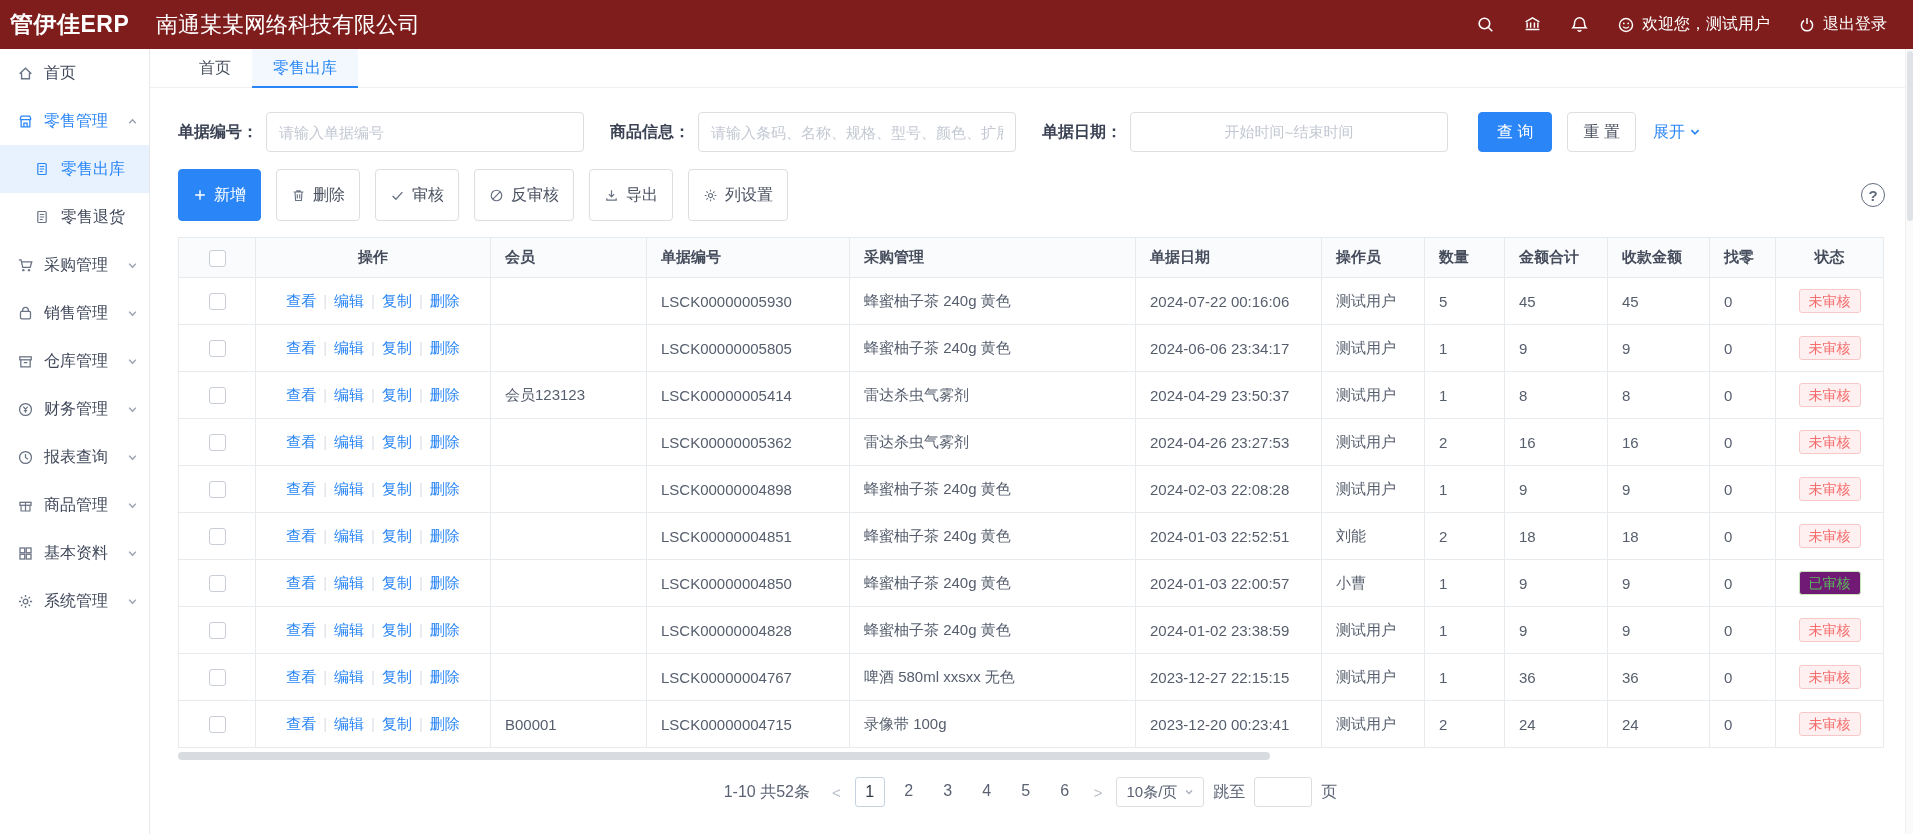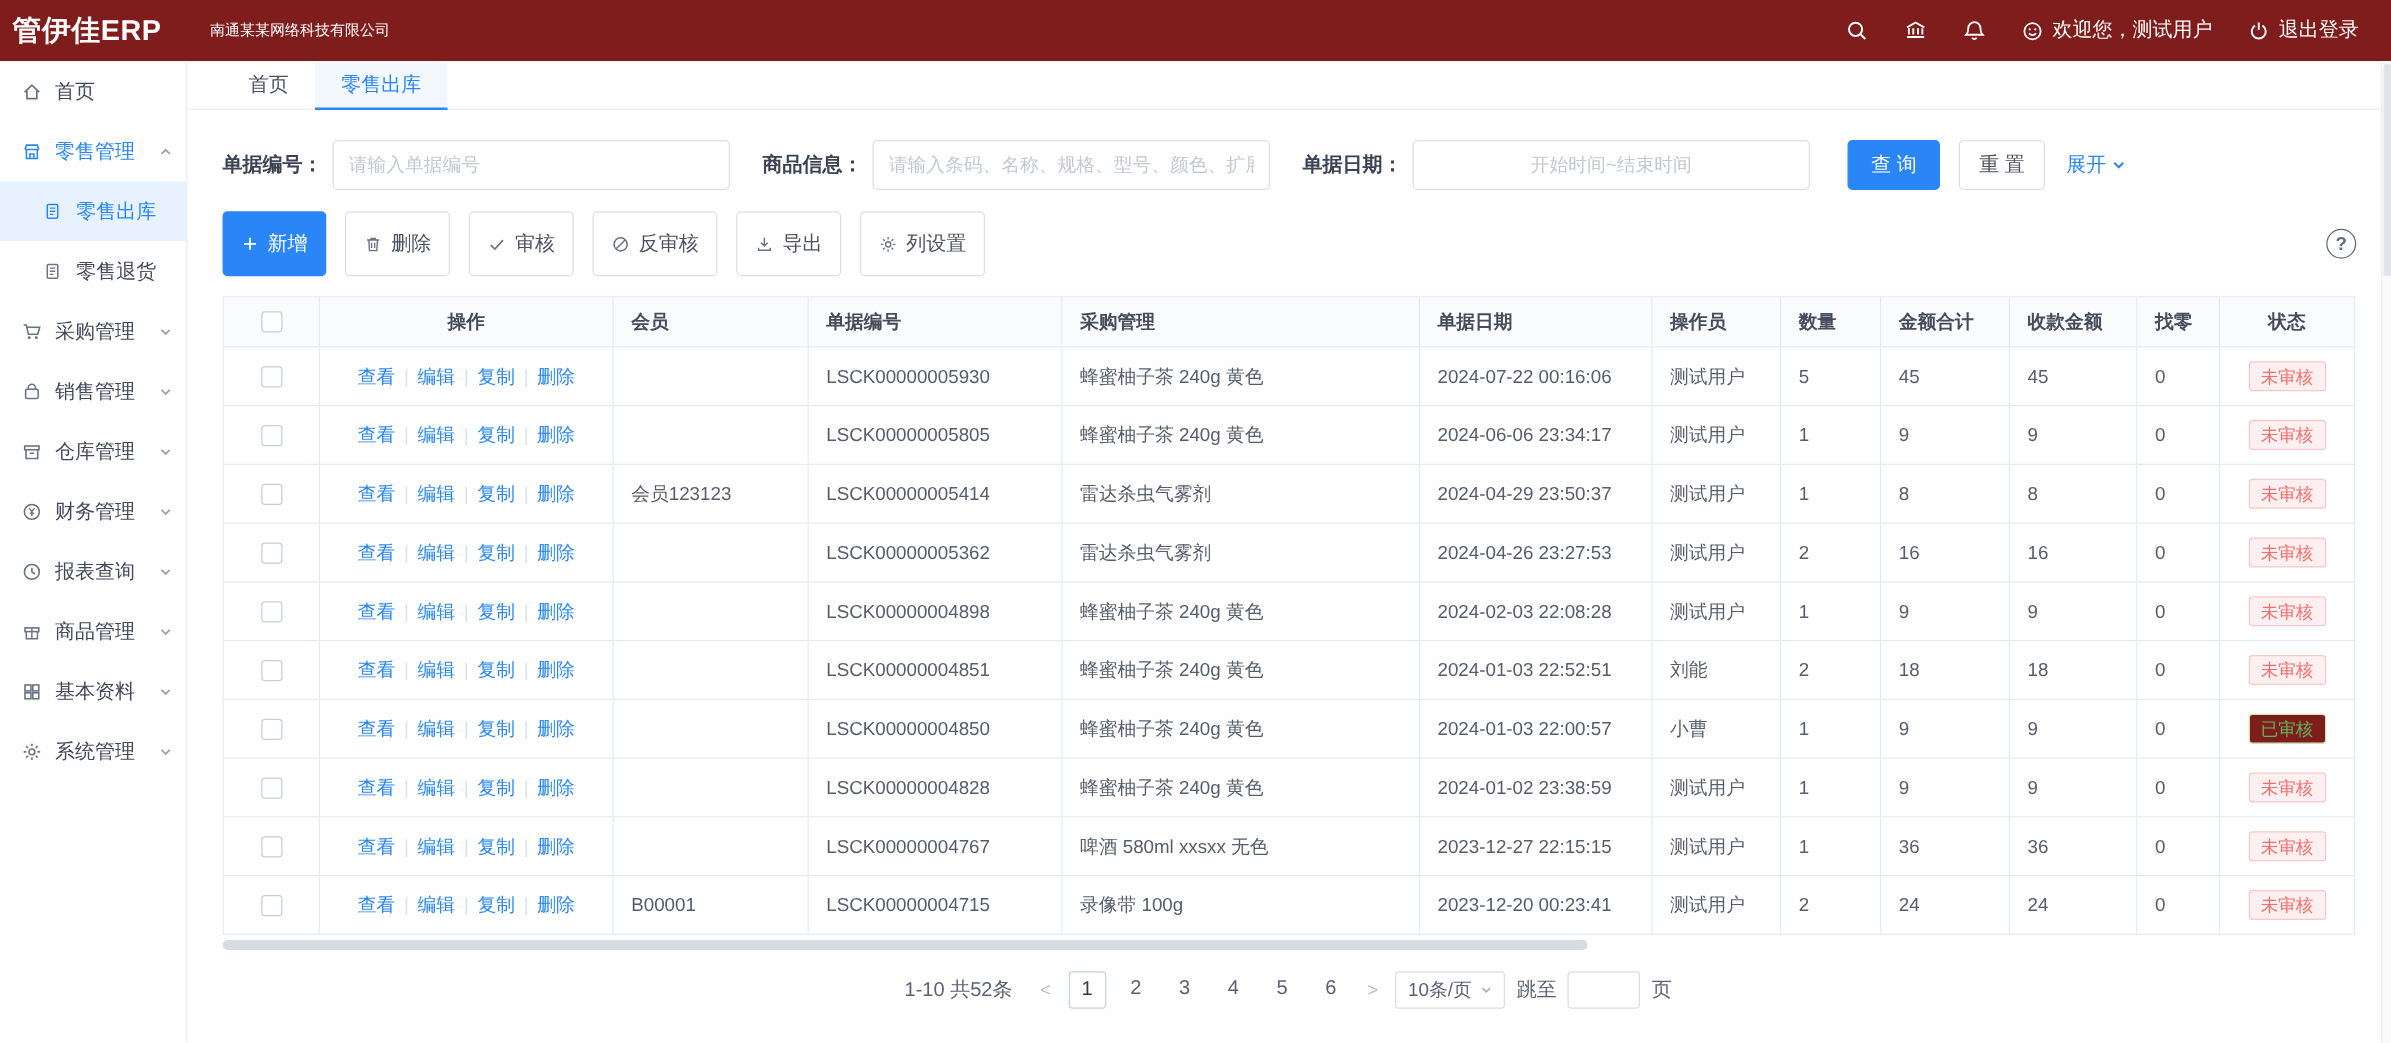--- a/index.html
+++ b/index.html
@@ -3,21 +3,21 @@
 <meta charset="utf-8">
 <style>
   *{margin:0;padding:0;box-sizing:border-box}
   html,body{width:1913px;height:834px;overflow:hidden;background:#fff;
     font-family:"Liberation Sans","DejaVu Sans",sans-serif;color:#4a5160}
   a{text-decoration:none}
 
   
   .header{height:49px;background:#7f1d1d;display:flex;align-items:center;color:#fff;padding:0 26px 0 10px}
   .logo{font-size:23px;font-weight:bold;width:132px;letter-spacing:.5px}
-  .company{font-size:12px;margin-left:26px}
+  .company{font-size:22px;margin-left:14px}
   .header-right{margin-left:auto;display:flex;align-items:center;gap:28px;font-size:16px}
   .hgroup{display:flex;align-items:center;gap:7px;cursor:pointer}
   .hicon{display:flex;align-items:center}
 
   
   .body{display:flex;height:785px}
   .sidebar{width:150px;border-right:1px solid #e8e8e8;background:#fff;flex:0 0 150px}
   .main{flex:1;display:flex;flex-direction:column;background:#fff;min-width:0}
 
   
@@ -62,21 +62,21 @@
   table.grid{margin-top:16px;border-collapse:collapse;table-layout:fixed;width:1705px;font-size:15px;color:#565e6d}
   .grid th,.grid td{border:1px solid #e8ebee;padding:0 14px;overflow:hidden;white-space:nowrap;text-overflow:ellipsis}
   .grid th{background:#fafbfc;font-weight:bold;color:#454c5c;height:40px;text-align:left}
   .grid td{height:47px;background:#fff}
   .c-center{text-align:center !important}
   .link{color:#2a86f6;cursor:pointer}
   .sep{color:#dde2e8;margin:0 7px}
   .checkbox{width:17px;height:17px;border:1px solid #c8cdd6;border-radius:3px;background:#fff;display:inline-block;vertical-align:middle;cursor:pointer}
   .badge{display:inline-block;padding:3px 9px;font-size:14px;border-radius:3px;line-height:1.2}
   .badge.red{color:#f56c6c;background:#fef0f0;border:1px solid #f8c7c7}
-  .badge.green{color:#5cb85c;background:#7f1d1d;border:1px solid #c7e6b7}
+  .badge.green{color:#5cb85c;background:#701a75;border:1px solid #c7e6b7}
 
   .hscroll{width:1705px;height:11px;margin-top:3px;position:relative}
   .hthumb{position:absolute;left:0;top:1px;width:1092px;height:8px;background:#d8dce1;border-radius:4px;cursor:pointer}
 
   
   .pagination{width:1705px;display:flex;align-items:center;justify-content:center;gap:9px;margin-top:15px;font-size:16px;color:#5a6273}
   .pg-total{margin-right:8px}
   .pg-arrow{color:#b7bdc7;padding:0 5px;cursor:pointer;font-size:15px}
   .page{min-width:30px;height:30px;line-height:28px;text-align:center;border-radius:3px;color:#5a6273;cursor:pointer}
   .page.active{border:1px solid #c6d2e0;color:#333a49;background:#fff}

